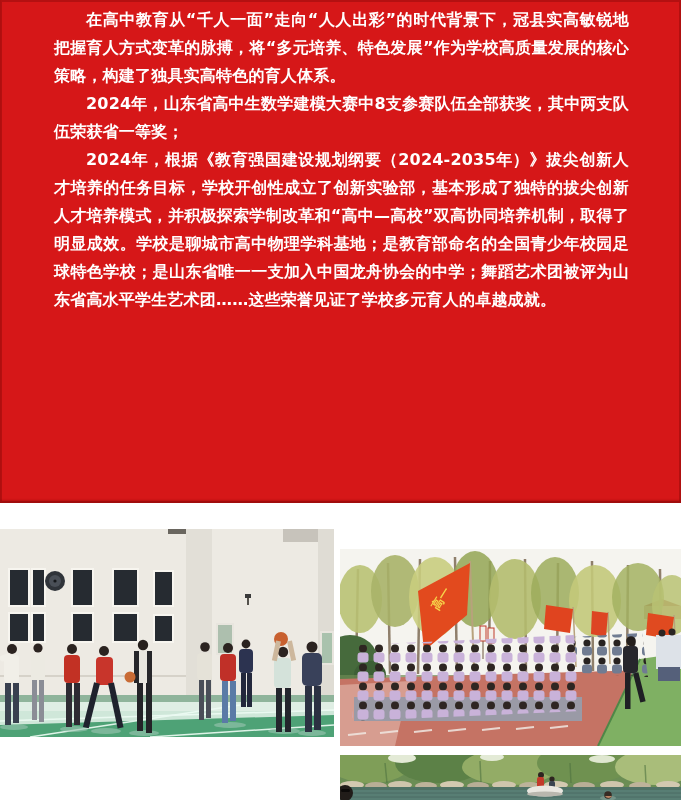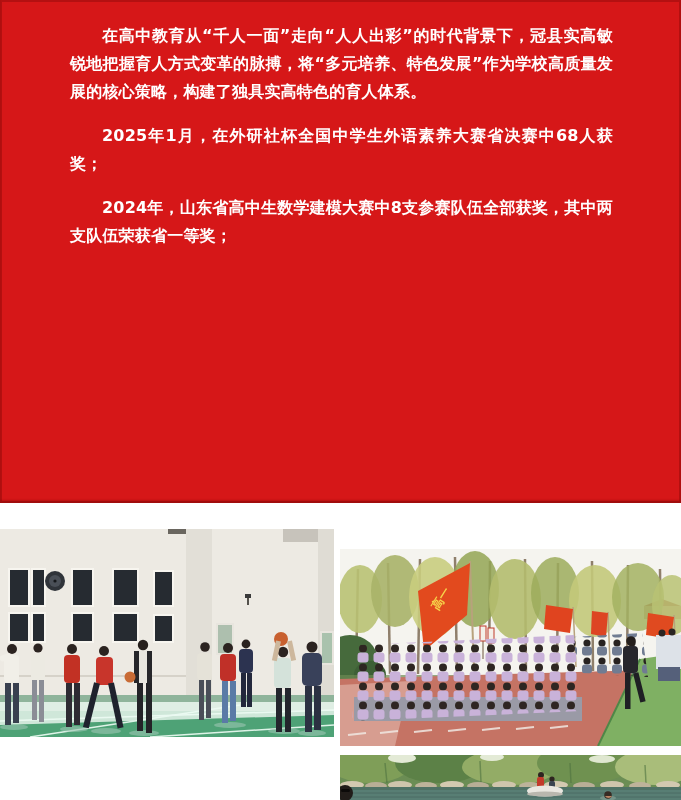--- a/index.html
+++ b/index.html
@@ -12,21 +12,21 @@
   }
   .banner{
     position:absolute;left:0;top:0;
     width:681px;height:503px;
     background:#d61718;
     box-shadow:inset 0 0 0 2px rgba(130,8,8,.40), inset 0 -3px 2px rgba(120,6,6,.35);
     box-sizing:border-box;
     padding:6px 52px 0 54px;
   }
   .banner p{
-    margin:16px;
+    margin:0;
     color:#ffffff;
     font-size:16px;
     line-height:28px;
     font-weight:bold;
     text-indent:2em;
     text-align:justify;
     letter-spacing:0.2px;
   }
   .photo{
     position:absolute;
@@ -38,22 +38,22 @@
   .ph-march{left:340px;top:549px;width:341px;height:197px;}
   .ph-lake{left:340px;top:755px;width:341px;height:45px;}
 </style>
 </head>
 <body>
 
 <div class="page">
 
   <div class="banner">
     <p>在高中教育从“千人一面”走向“人人出彩”的时代背景下，冠县实高敏锐地把握育人方式变革的脉搏，将“多元培养、特色发展”作为学校高质量发展的核心策略，构建了独具实高特色的育人体系。</p>
-    <p>2025年1月，在外研社杯全国中学生外语素养大赛省决赛中68人获奖；</p>
     <p>2024年，山东省高中生数学建模大赛中8支参赛队伍全部获奖，其中两支队伍荣获省一等奖；</p>
+    <p>2024年，根据《教育强国建设规划纲要（2024-2035年）》拔尖创新人才培养的任务目标，学校开创性成立了创新实验部，基本形成了独特的拔尖创新人才培养模式，并积极探索学制改革和“高中—高校”双高协同培养机制，取得了明显成效。学校是聊城市高中物理学科基地；是教育部命名的全国青少年校园足球特色学校；是山东省唯一一支加入中国龙舟协会的中学；舞蹈艺术团被评为山东省高水平学生艺术团……这些荣誉见证了学校多元育人的卓越成就。</p>
   </div>
 
   <div class="photo ph-gym">
     <svg width="334" height="208" viewBox="0 0 334 208">
 
       <rect x="0" y="0" width="334" height="173" fill="#edeae3"></rect>
       <rect x="283" y="0" width="51" height="13" fill="#c7c3bb"></rect>
       <rect x="168" y="0" width="32" height="5" fill="#6a665f"></rect>
       <rect x="186" y="0" width="26" height="173" fill="#e2dfd7"></rect>
       <rect x="318" y="0" width="16" height="173" fill="#dfdcd4"></rect>

